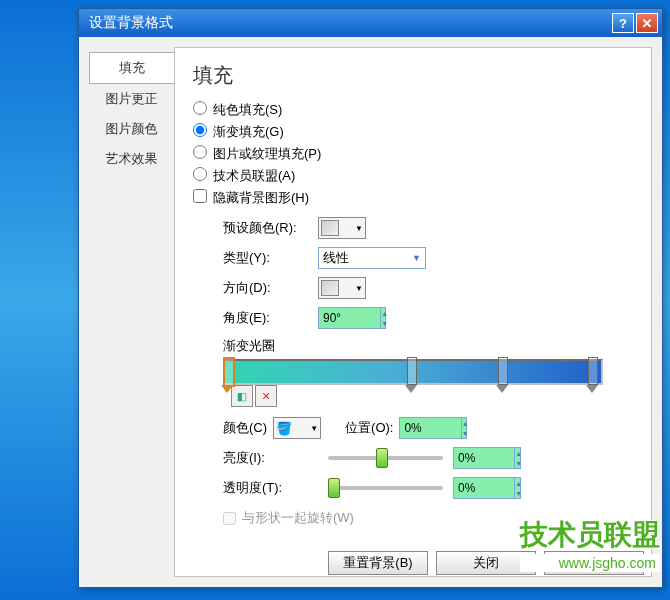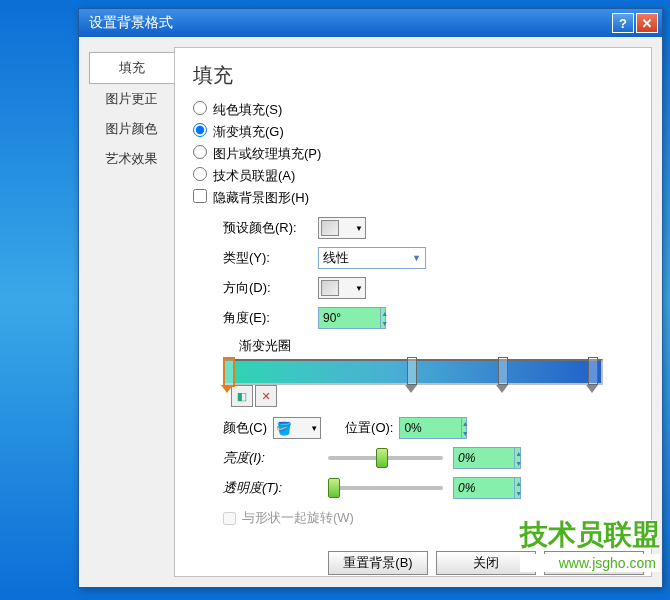--- a/index.html
+++ b/index.html
@@ -23,33 +23,33 @@
 .form-row { display: flex; align-items: center; margin: 8px 0; font-size: 13px; }
 .form-label { width: 95px; }
 .color-btn { width: 48px; height: 22px; border: 1px solid #888; background: #f5f5f5; display: inline-flex; align-items: center; padding: 2px; cursor: pointer; }
 .color-swatch { width: 18px; height: 16px; background: linear-gradient(135deg, #d0d0d0, #f0f0f0); border: 1px solid #888; }
 .dropdown-arrow { margin-left: auto; font-size: 8px; }
 .select-box { width: 108px; height: 22px; border: 1px solid #7ea6d6; background: #fff; padding: 0 4px; display: inline-flex; align-items: center; font-size: 13px; cursor: pointer; }
 .select-box .arrow { margin-left: auto; color: #4a7abd; font-size: 9px; }
 .spinner-box { width: 68px; height: 22px; border: 1px solid #7ea6d6; background: #86efac; display: inline-flex; align-items: center; padding-left: 4px; font-size: 12px; gap: 39px; }
 .spinner-btns { margin-left: auto; width: 16px; display: flex; flex-direction: column; }
 .spinner-btns span { height: 10px; display: flex; align-items: center; justify-content: center; font-size: 7px; border-left: 1px solid #7ea6d6; color: #4a7abd; cursor: pointer; }
-.sublabel { font-size: 13px; margin: 8px 0 4px 46px; }
+.sublabel { font-size: 13px; margin: 8px 0 4px 30px; }
 .gradient-wrap { margin-left: 30px; }
 .gradient-bar { width: 380px; height: 26px; border: 2px inset #c0c0c0; position: relative; background: linear-gradient(90deg, #2dd6b0 0%, #3fc4c4 20%, #4aaed4 45%, #3a8ad0 70%, #2060c8 100%); }
 .gstop { position: absolute; top: -4px; width: 12px; height: 34px; cursor: pointer; }
 .gstop::before { content: ""; position: absolute; top: 0; left: 2px; width: 8px; height: 26px; background: rgba(255,255,255,0.3); border: 1px solid #666; }
 .gstop::after { content: ""; position: absolute; bottom: -2px; left: 0; width: 0; height: 0; border-left: 6px solid transparent; border-right: 6px solid transparent; border-top: 8px solid #888; }
 .gstop.active::before { border: 2px solid #e08020; }
 .gstop.active::after { border-top-color: #e08020; }
 .stop-tools { display: inline-flex; margin-left: 6px; vertical-align: top; }
 .tool-btn { width: 22px; height: 22px; border: 1px solid #888; background: #f0f0f0; margin-left: 2px; display: flex; align-items: center; justify-content: center; font-size: 11px; cursor: pointer; }
 .form-row2 { display: flex; align-items: center; margin: 10px 0 8px 30px; font-size: 13px; gap: 6px; }
 .paint-btn { width: 48px; height: 22px; border: 1px solid #888; background: #f5f5f5; display: inline-flex; align-items: center; padding: 2px; cursor: pointer; }
-.slider-row { display: flex; align-items: center; margin: 8px 0 8px 30px; font-size: 13px; font-style: italic; }
+.slider-row { display: flex; align-items: center; margin: 8px 0 8px 30px; font-size: 13px; }
 .slider-row .form-label { width: 95px; }
 .slider-track { width: 115px; height: 4px; background: #c0c0c0; border-radius: 2px; position: relative; margin: 0 10px; }
 .slider-thumb { position: absolute; top: -8px; width: 12px; height: 20px; background: linear-gradient(180deg, #c8f088, #60c830); border: 1px solid #4a8020; border-radius: 2px; cursor: pointer; }
 .check-row { display: flex; align-items: center; margin: 10px 0 0 30px; font-size: 13px; color: #999; }
 .check-row input { margin-right: 6px; }
 .dialog-footer { position: absolute; bottom: 12px; right: 18px; display: flex; gap: 8px; }
 .btn { min-width: 100px; height: 24px; border: 1px solid #888; background: linear-gradient(180deg, #fff, #e0e0e0); font-size: 13px; cursor: pointer; padding: 0 10px; }
 .watermark { position: absolute; right: 10px; bottom: 28px; text-align: right; }
 .watermark .wm1 { font-size: 28px; font-weight: bold; color: #4db020; text-shadow: 1px 1px 0 #fff, -1px -1px 0 #fff; }
 .watermark .wm2 { font-size: 14px; color: #4db020; background: #fff; padding: 1px 4px; }

